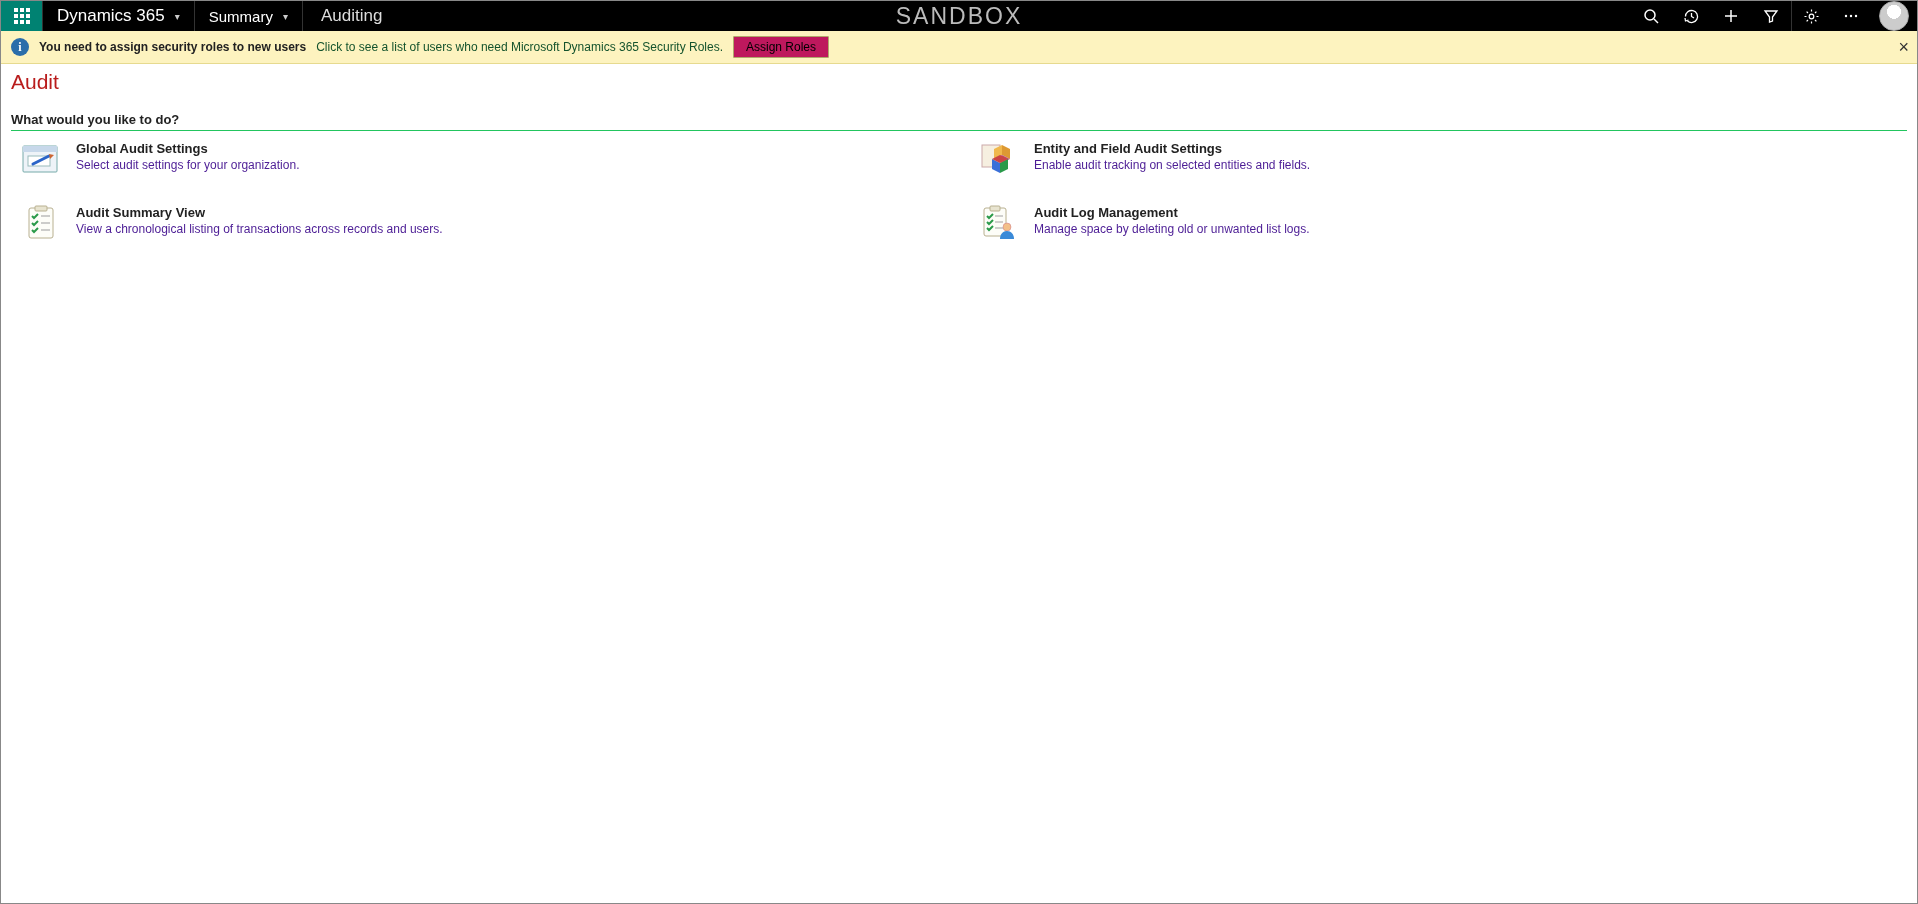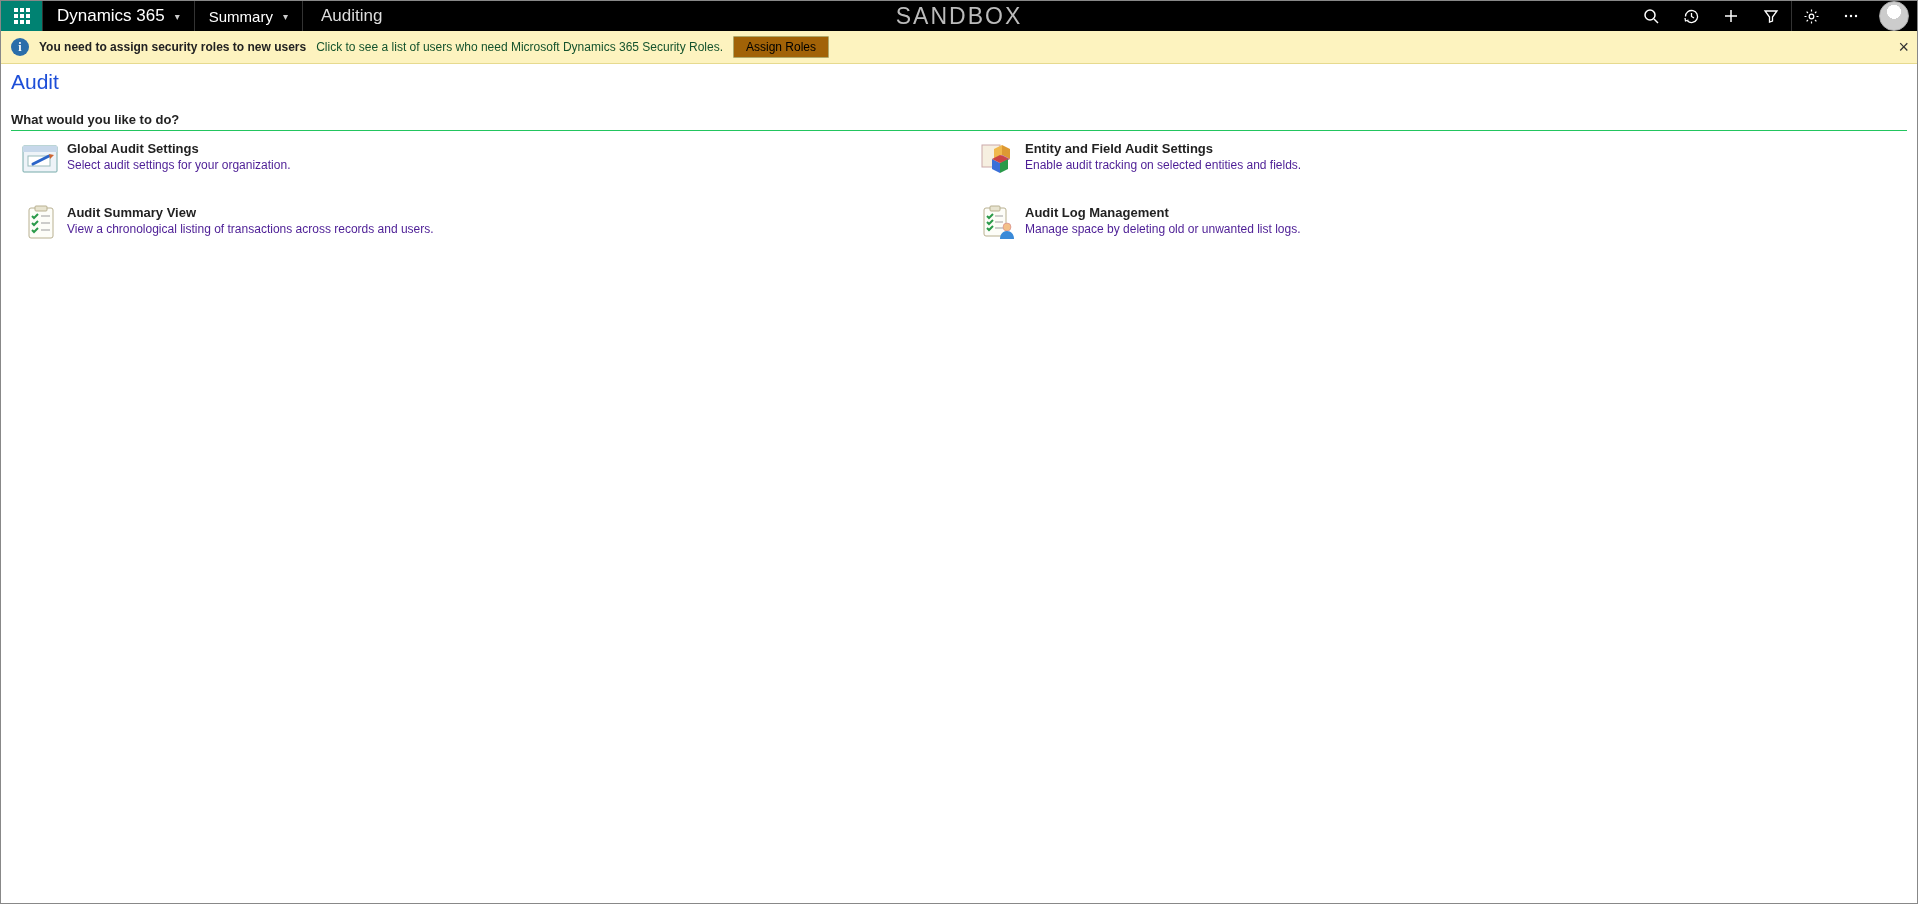--- a/index.html
+++ b/index.html
@@ -112,60 +112,60 @@
     display: flex;
     align-items: center;
     justify-content: center;
     font-weight: bold;
     font-size: 12px;
     font-family: Georgia, serif;
   }
   .notice-title { font-weight: 700; }
   .notice-sub { color: #14532d; }
   .assign-btn {
-    background: #a16207;
+    background: #be185d;
     border: 1px solid #b0a96b;
     padding: 3px 12px;
     font-size: 12px;
     cursor: pointer;
     border-radius: 1px;
   }
   .close-x {
     position: absolute;
     right: 8px; top: 50%; transform: translateY(-50%);
     font-size: 18px; color: #333; cursor: pointer; line-height: 1;
   }
 
   
   .content { padding: 4px 10px; }
   .page-title {
     font-size: 21px;
     font-weight: 400;
-    color: #1d4ed8;
+    color: #b91c1c;
     margin-bottom: 18px;
     margin-top: 2px;
   }
   .section-q {
     font-weight: 700;
     font-size: 13px;
     border-bottom: 1px solid #22c55e;
     padding-bottom: 3px;
     margin-bottom: 8px;
   }
   .options {
     display: grid;
     grid-template-columns: 1fr 1fr;
     column-gap: 20px;
     row-gap: 28px;
     padding-top: 2px;
   }
   .option {
     display: flex;
     align-items: flex-start;
-    gap: 6px;
+    gap: 15px;
     padding-left: 10px;
     cursor: pointer;
   }
   .option .icon-box {
     width: 40px; height: 36px;
     flex: 0 0 40px;
     display:flex;align-items:center;justify-content:center;
   }
   .option-title {
     font-weight: 700;

